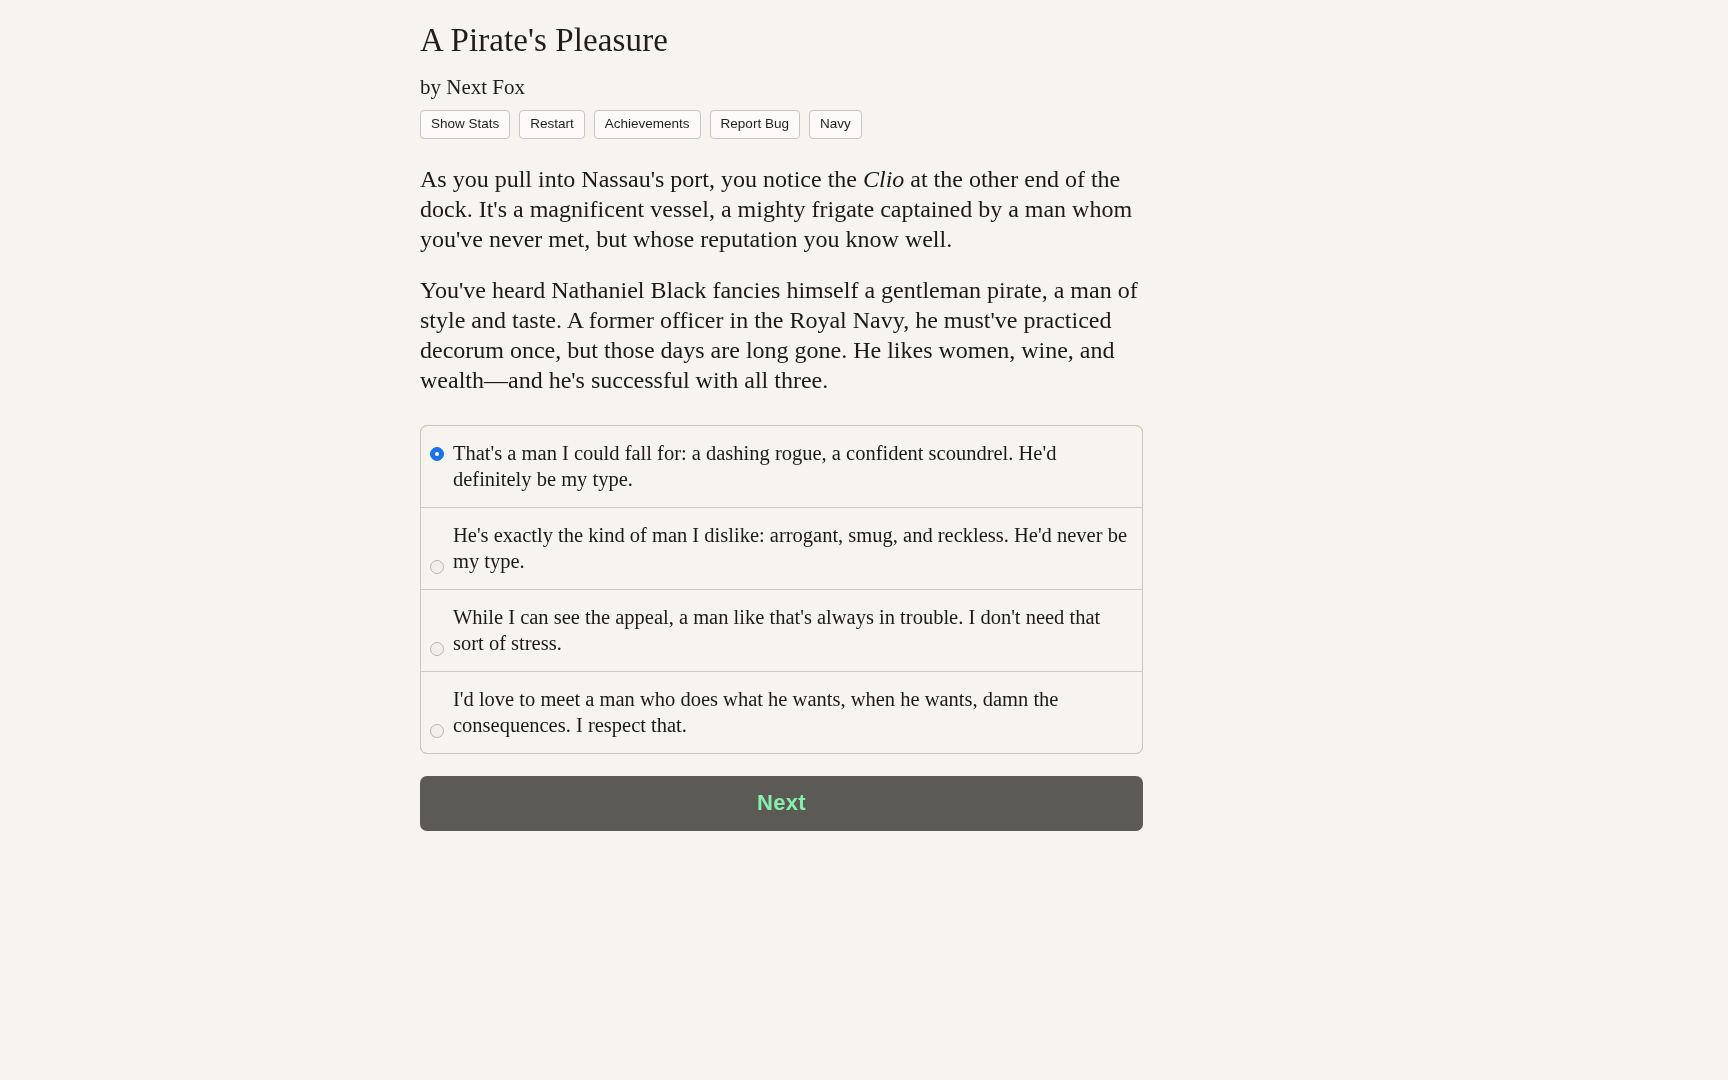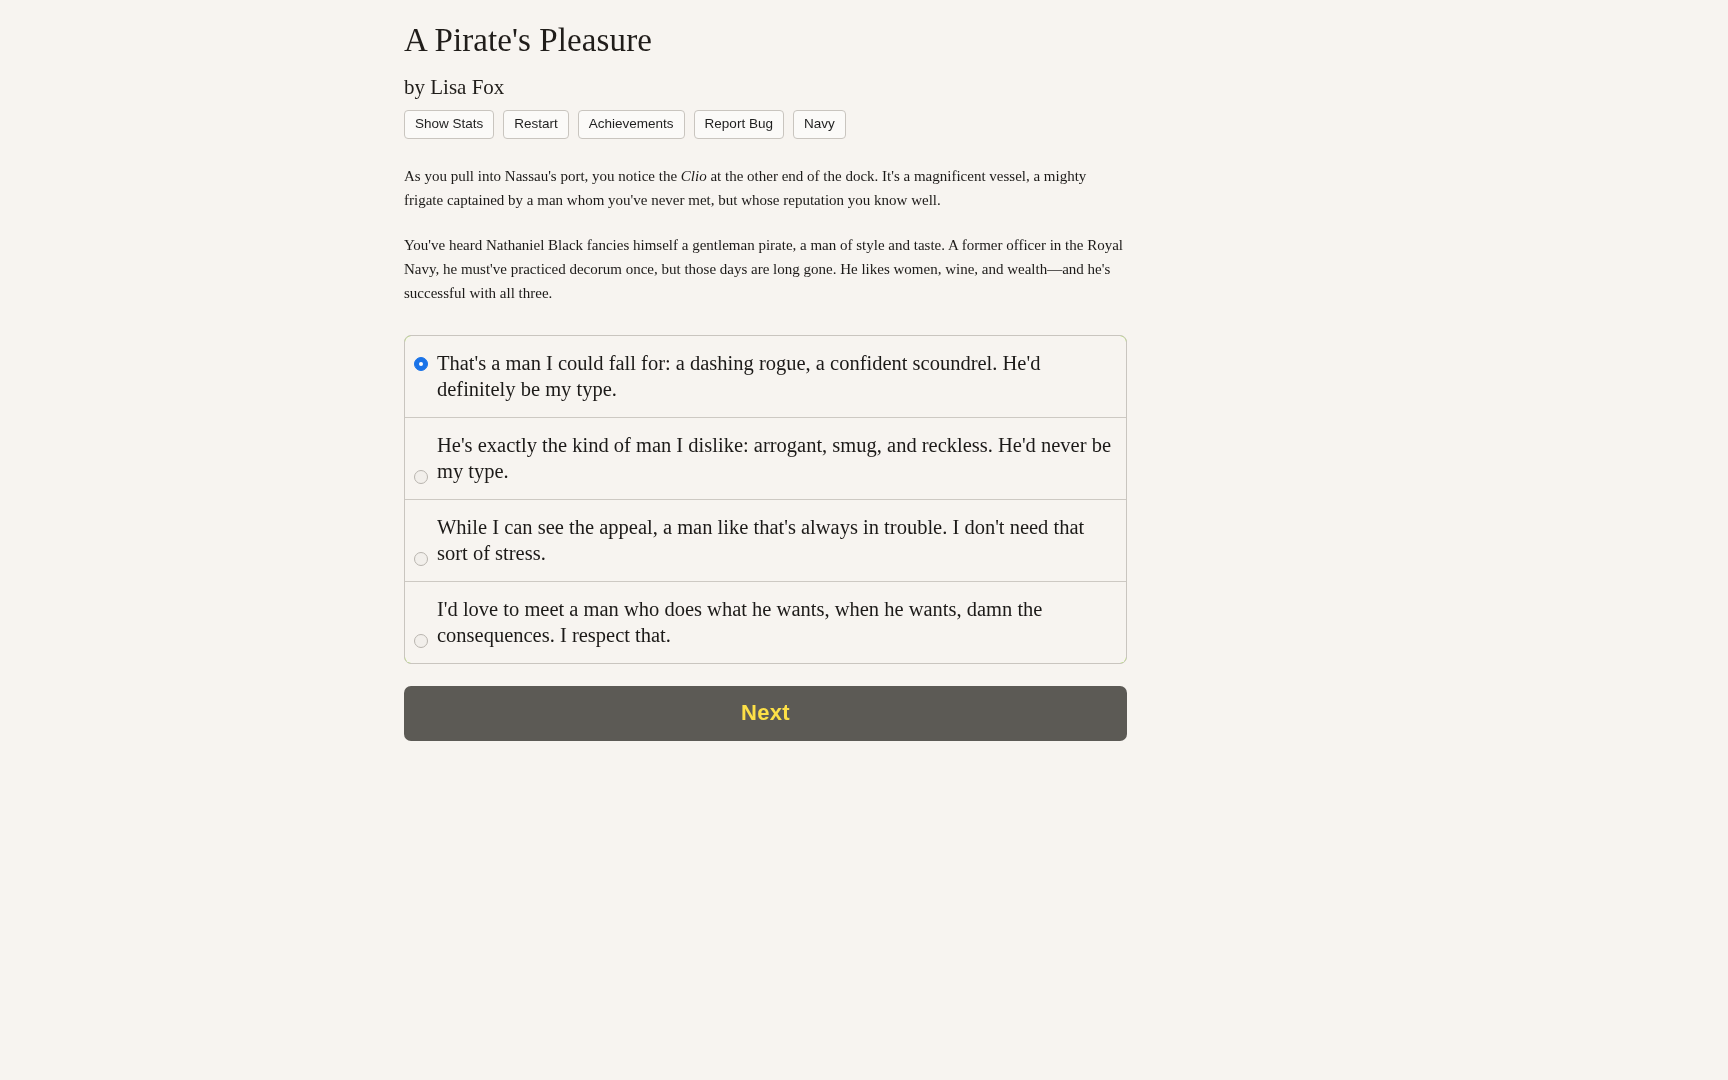--- a/index.html
+++ b/index.html
@@ -13,21 +13,21 @@
     font-family: "Liberation Serif", serif;
     overflow: hidden;
   }
   .page {
     width: 1728px;
     height: 1080px;
     position: relative;
   }
   .column {
     position: absolute;
-    left: 404px;
+    left: 420px;
     top: 0;
     width: 723px;
   }
   .story-title {
     font-family: "Liberation Serif", serif;
     font-size: 33px;
     font-weight: normal;
     color: #201d1a;
     margin: 0;
     padding-top: 22px;
@@ -52,22 +52,22 @@
     line-height: 1;
     color: #1f1f1f;
     background: #fbfaf8;
     border: 1px solid #c9c5bf;
     border-radius: 4px;
     padding: 6px 10px 7px 10px;
     cursor: pointer;
   }
   .story-text {
     font-family: "Liberation Serif", serif;
-    font-size: 15px;
-    line-height: 24px;
+    font-size: 24px;
+    line-height: 30px;
     color: #1c1a18;
     margin: 0;
   }
   .story-text.first {
     margin-top: 25px;
   }
   .story-text + .story-text {
     margin-top: 21px;
   }
   .story-text em {
@@ -123,40 +123,40 @@
     font-family: "Liberation Serif", serif;
     font-size: 20.5px;
     line-height: 26px;
     color: #1c1a18;
   }
   .next-button {
     margin-top: 22px;
     width: 100%;
     box-sizing: border-box;
     background: #5c5a55;
-    color: #fde047;
+    color: #86efac;
     border: none;
     border-radius: 7px;
     font-family: "Liberation Sans", sans-serif;
     font-size: 22px;
     font-weight: bold;
     padding: 14px 0 15px 0;
     cursor: pointer;
     letter-spacing: 0.3px;
   }
 </style>
 </head>
 <body>
 
 <div class="page">
   <div class="column">
 
     <h1 class="story-title">A Pirate's Pleasure</h1>
 
-    <div class="story-byline">by Lisa Fox</div>
+    <div class="story-byline">by Next Fox</div>
 
     <div class="button-bar">
       <button class="ui-button">Show Stats</button>
       <button class="ui-button">Restart</button>
       <button class="ui-button">Achievements</button>
       <button class="ui-button">Report Bug</button>
       <button class="ui-button">Navy</button>
     </div>
 
     <p class="story-text first"><span>As you pull into Nassau's port, you notice the </span><em>Clio</em><span> at the other end of the dock. It's a magnificent vessel, a mighty frigate captained by a man whom you've never met, but whose reputation you know well.</span></p>

